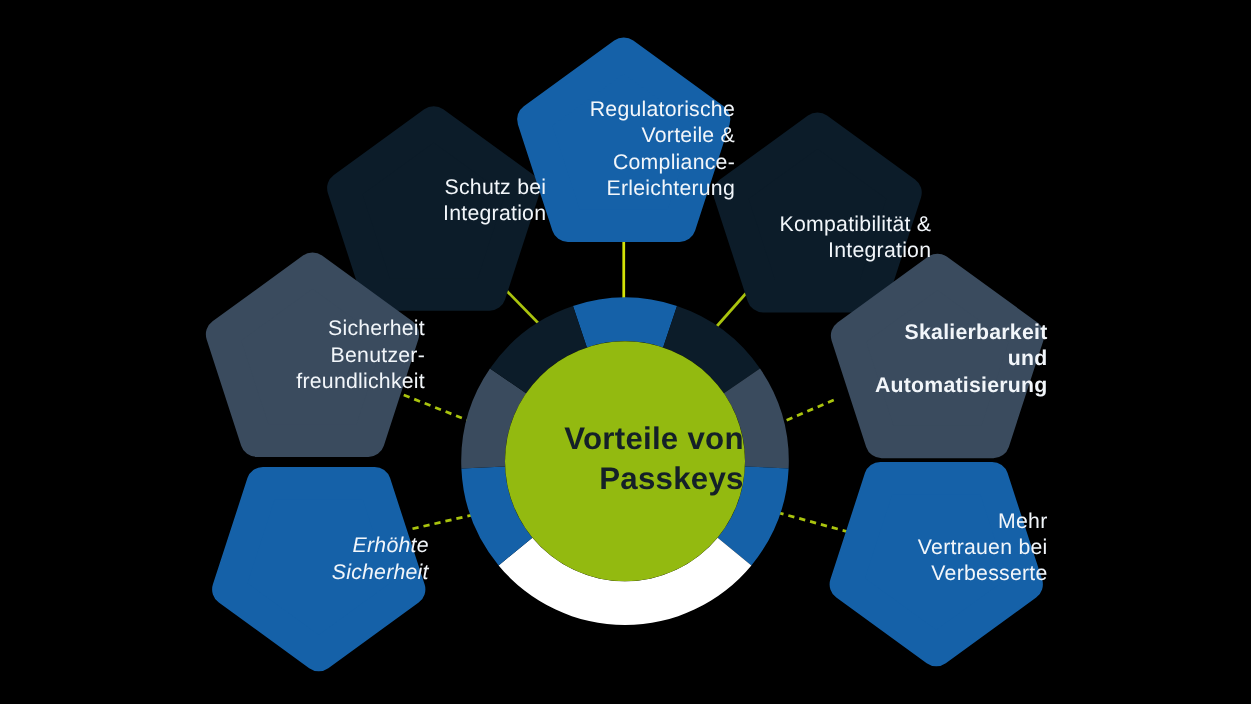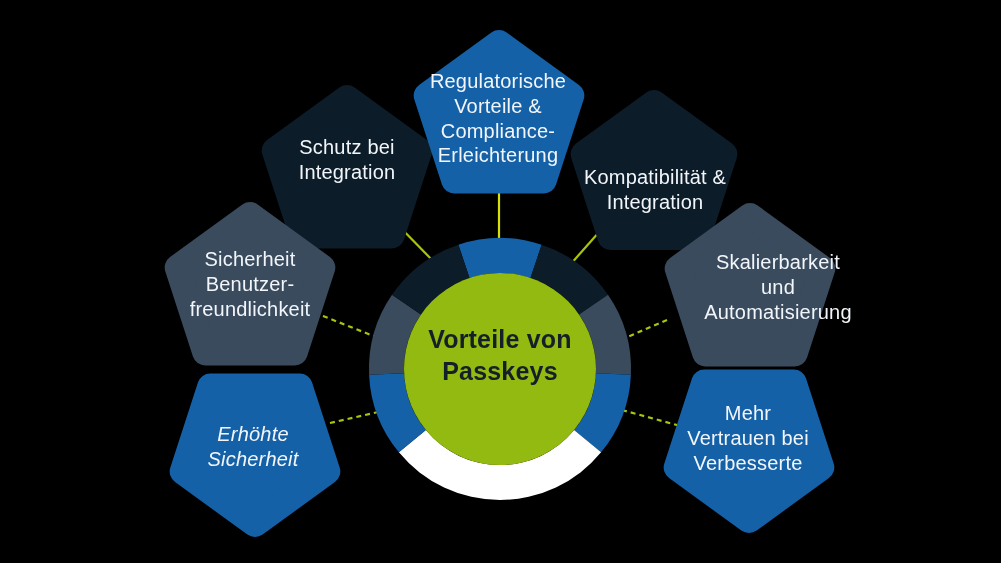--- a/index.html
+++ b/index.html
@@ -9,23 +9,23 @@
     height: 563px;
     background: #000;
     overflow: hidden;
     font-family: "Liberation Sans", sans-serif;
   }
   .stage svg { position: absolute; inset: 0; display: block; }
   .node-label {
     position: absolute;
     width: 180px;
     transform: translate(-50%, -50%);
-    text-align: center;
+    text-align: right;
     color: #f2f6fa;
-    font-size: 20px;
+    font-size: 17px;
     line-height: 1.24;
     letter-spacing: 0.2px;
     white-space: pre-line;
     pointer-events: none;
   }
   .center-label {
     position: absolute;
     width: 190px;
     transform: translate(-50%, -50%);
     text-align: center;
@@ -83,25 +83,25 @@
 Integration</div>
   <div class="node-label" style="left:498px; top:119px;">Regulatorische
 Vorteile &amp;
 Compliance-
 Erleichterung</div>
   <div class="node-label" style="left:655px; top:157px;margin-top:33px;">Kompatibilität &amp;
 Integration</div>
   <div class="node-label" style="left:250px; top:284px;">Sicherheit
 Benutzer-
 freundlichkeit</div>
-  <div class="node-label" style="left:778px; top:287px;">Skalierbarkeit
+  <div class="node-label" style="left:748px; top:287px;font-weight:bold;">Skalierbarkeit
 und
 Automatisierung</div>
   <div class="node-label" style="left:253px; top:447px;font-style:italic;">Erhöhte
 Sicherheit</div>
   <div class="node-label" style="left:748px; top:438px;">Mehr
 Vertrauen bei
 Verbesserte</div>
 
-  <div class="center-label" style="left:500px; top:355px;">Vorteile von
+  <div class="center-label" style="left:500px; top:367px;text-align:right;">Vorteile von
 Passkeys</div>
 
 </div>
 
 </body></html>

